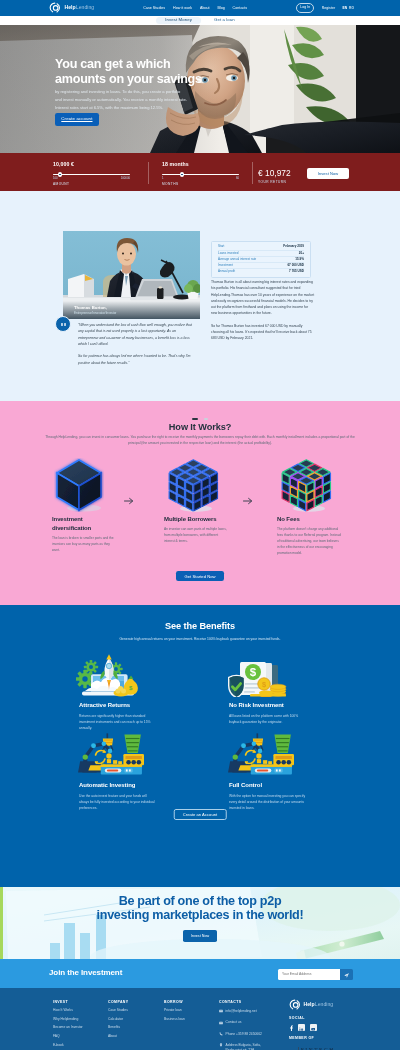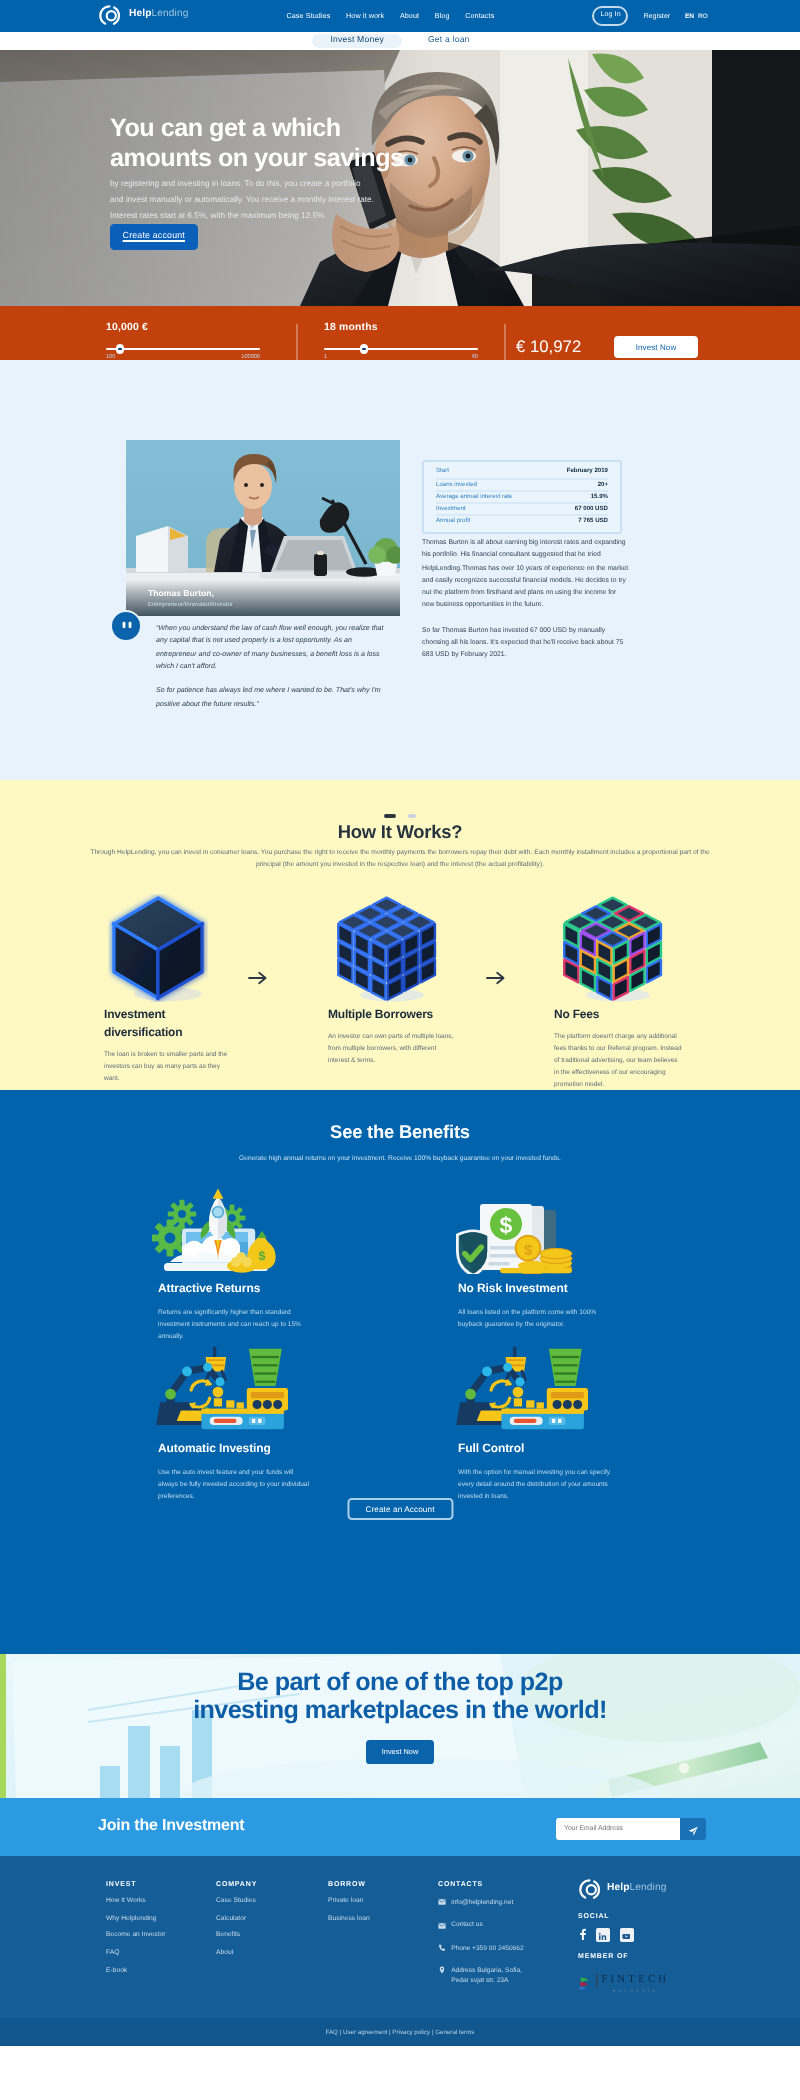--- a/index.html
+++ b/index.html
@@ -34,21 +34,21 @@
 .hero-photo{position:absolute;inset:0}
 .hero-overlay{position:absolute;inset:0;
   background:linear-gradient(90deg,rgba(35,38,42,.18) 0%,rgba(35,38,42,.13) 40%,rgba(35,38,42,0) 55%)}
 .hero-inner{position:absolute;left:55px;top:32px;width:230px}
 .hero h1{font-size:12.6px;line-height:1.17;color:#fff;font-weight:700;letter-spacing:-.25px}
 .hero p{font-size:4.1px;line-height:1.85;color:#e3e9ee;margin-top:2px;width:133px;letter-spacing:0}
 .btn-primary{display:inline-block;background:#0a5fb8;color:#fff;font-size:4.4px;
  padding:4.2px 6.3px;border-radius:2.2px;margin-top:-5px;letter-spacing:.1px;line-height:1}
 
 
-.calc{height:27px;background:#c2410c;position:relative;color:#fff}
+.calc{height:38px;background:#7f1d1d;position:relative;color:#fff}
 .calc-col{position:absolute;top:9px;width:77px}
 .calc-col.a{left:53px}
 .calc-col.m{left:162px}
 .calc-val{font-size:5.2px;font-weight:700;letter-spacing:.1px;line-height:1}
 .rng{position:relative;height:6px;margin-top:4.2px}
 .rng .track{position:absolute;top:2.6px;left:0;right:0;height:.9px;background:#fff;border-radius:1px}
 .rng .knob{position:absolute;top:.75px;width:4.6px;height:4.6px;border-radius:50%;background:#fff;
   margin-left:-2.3px}
 .rng .knob::after{content:"";position:absolute;left:1.55px;top:1.55px;width:1.5px;height:1.5px;
   border-radius:50%;background:#073f73}
@@ -78,21 +78,21 @@
 .succ-box{position:absolute;left:211px;top:50px;width:100px;background:#eaf4fd;
   border:.5px solid #cadff2;border-radius:1.5px;padding:2.6px 6px}
 .stat{display:flex;justify-content:space-between;font-size:3.05px;padding:.85px 0;
   border-bottom:.4px solid #d8e9f7;align-items:baseline;line-height:1.15}
 .stat:last-child{border-bottom:0}
 .stat .k{color:#2f80be;font-weight:400}
 .stat .v{color:#10293d;font-weight:700;white-space:nowrap}
 .succ-body{position:absolute;left:211px;top:88px;width:104px;font-size:3.4px;line-height:1.85;color:#344452}
 .succ-body p+p{margin-top:6px}
 
-.how{height:155px;background:#fef9c3;position:relative}
+.how{height:204px;background:#f9a8d4;position:relative}
 .how .dots{position:absolute;left:0;right:0;top:17px;display:flex;gap:6px;justify-content:center}
 .how .dots i{width:4.2px;height:1.6px;border-radius:1px;background:#c9d3dc;display:block}
 .how .dots i.on{background:#2c3742;width:6px}
 .how-title{position:absolute;left:0;right:0;top:21.5px;text-align:center;font-size:9.2px;
   font-weight:700;color:#26333f;letter-spacing:-.1px;line-height:1}
 .how-sub{position:absolute;left:50%;transform:translateX(-50%);top:34px;font-size:3.35px;
   line-height:1.75;color:#5c6a76;width:318px;text-align:center}
 .how-card{position:absolute;width:58px;text-align:left;top:54px}
 .how-card.c1{left:52px}
 .how-card.c2{left:164px}

